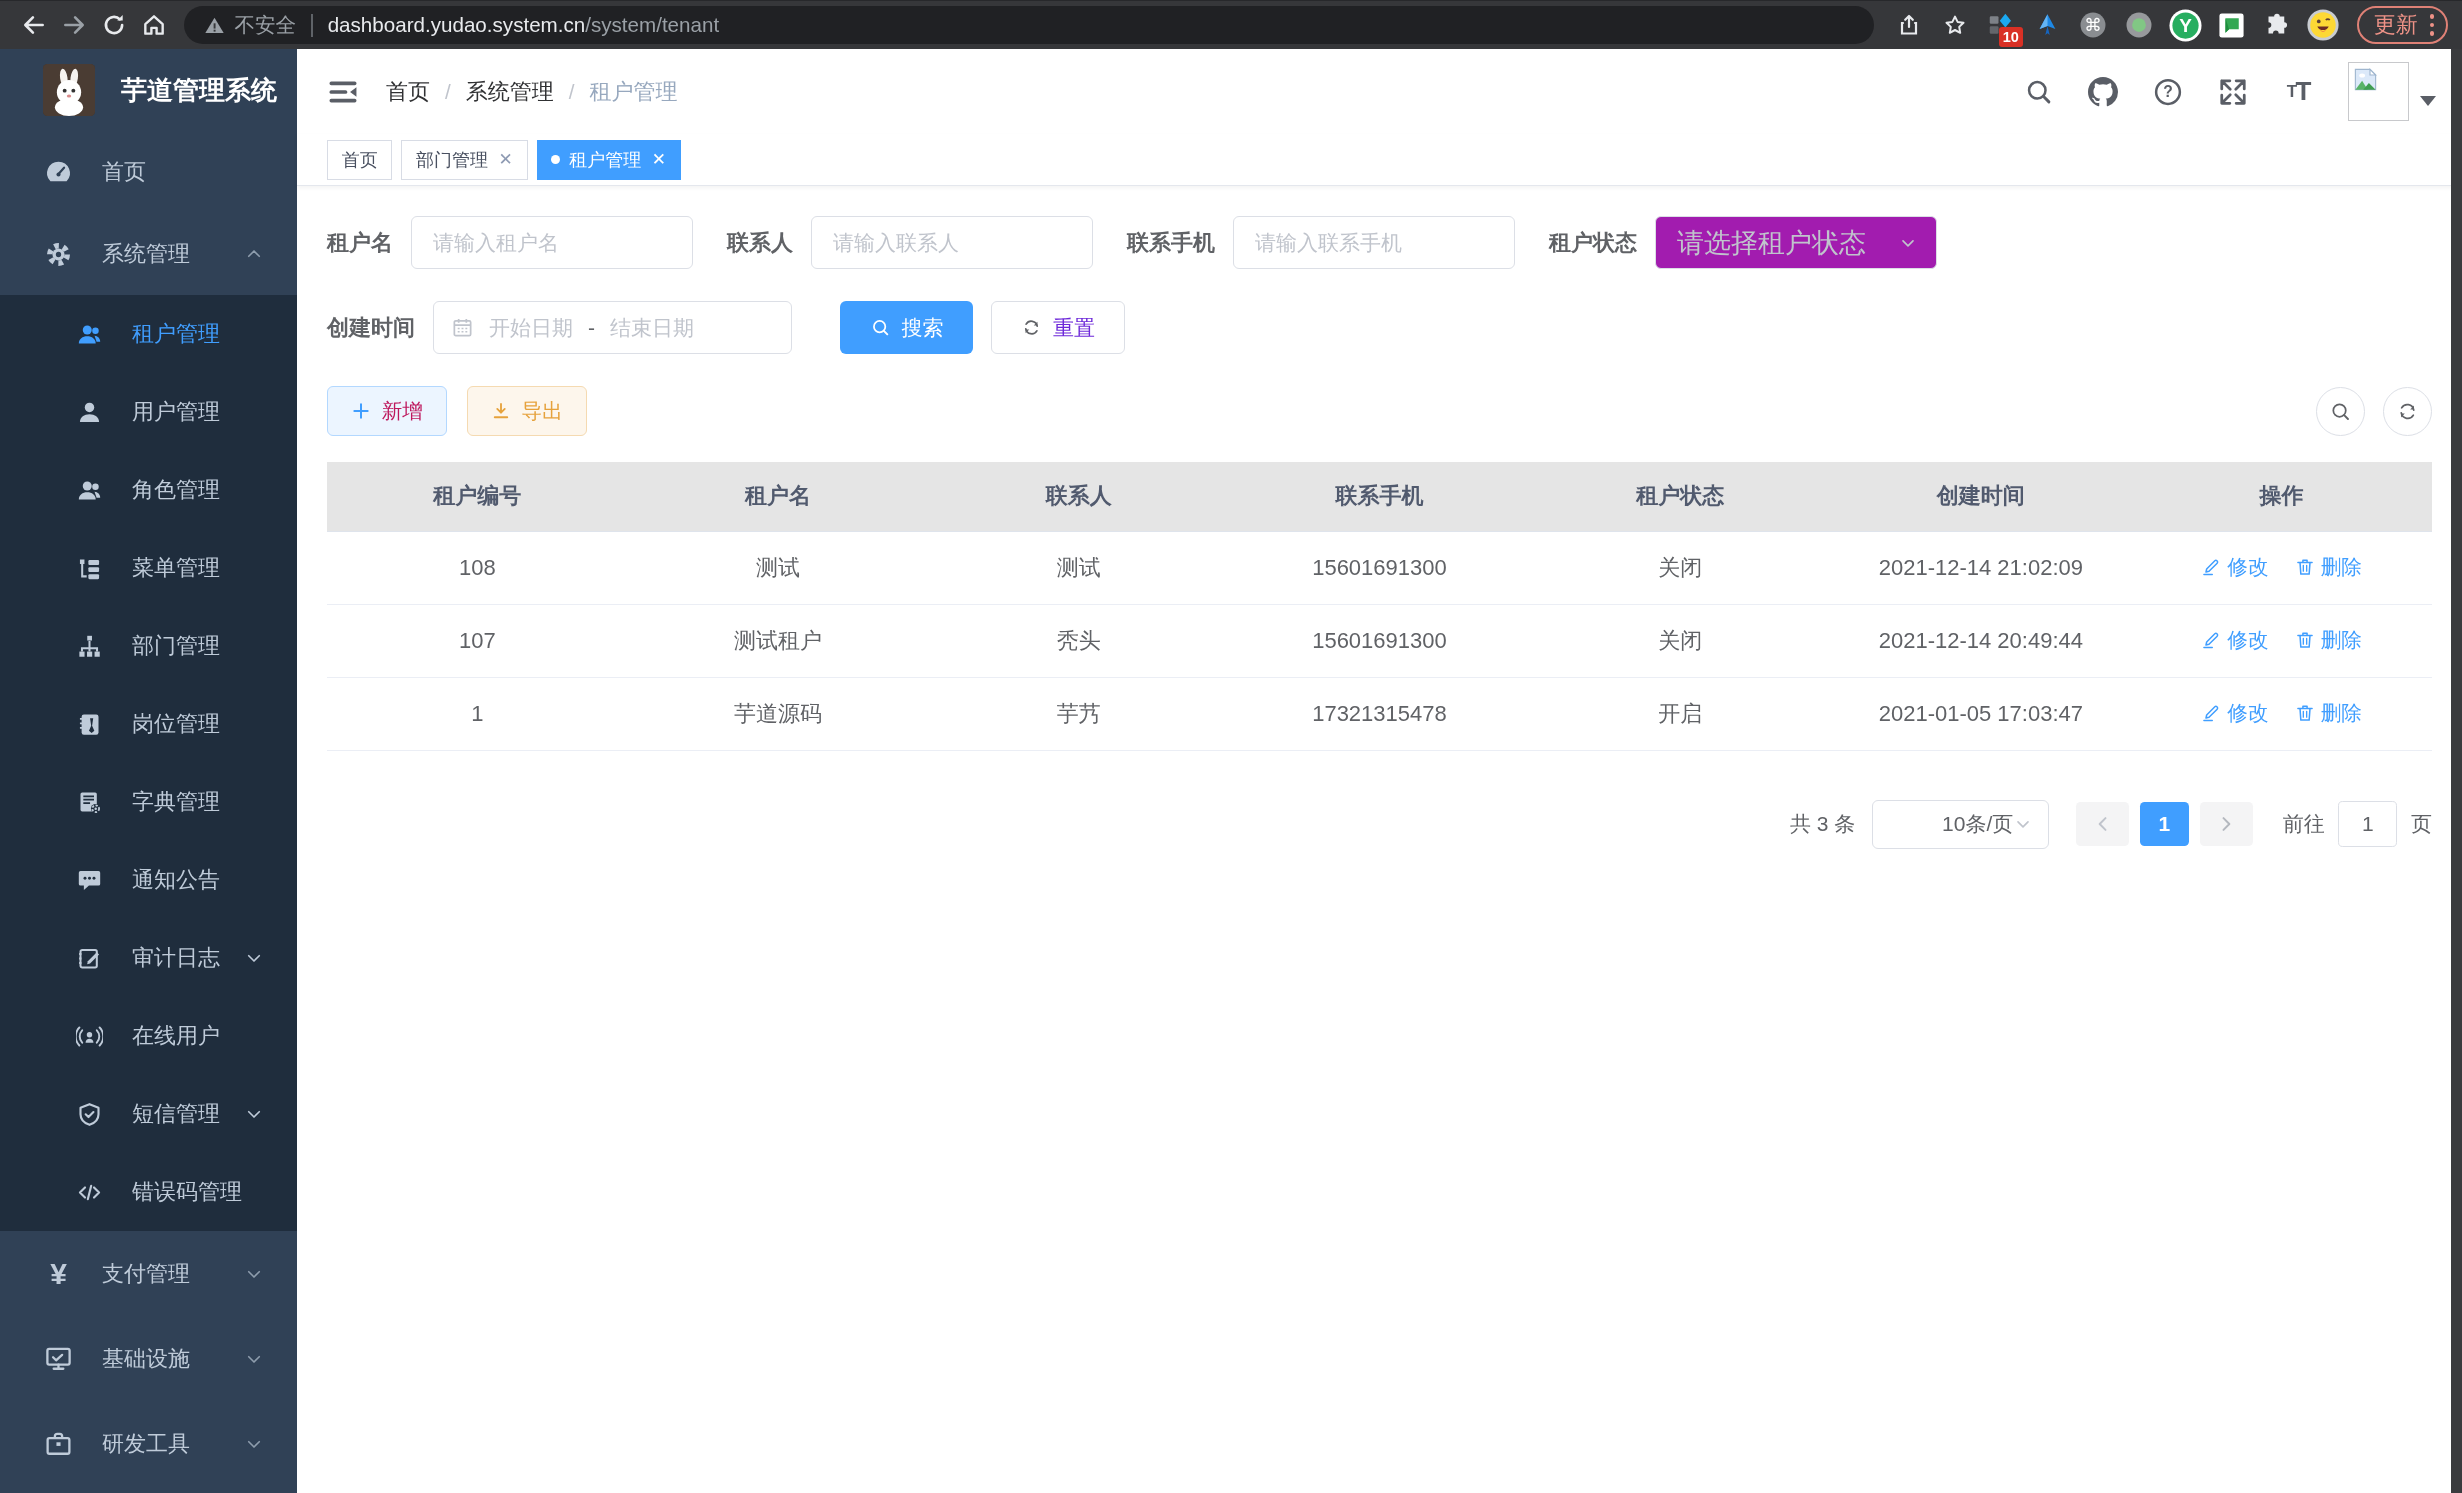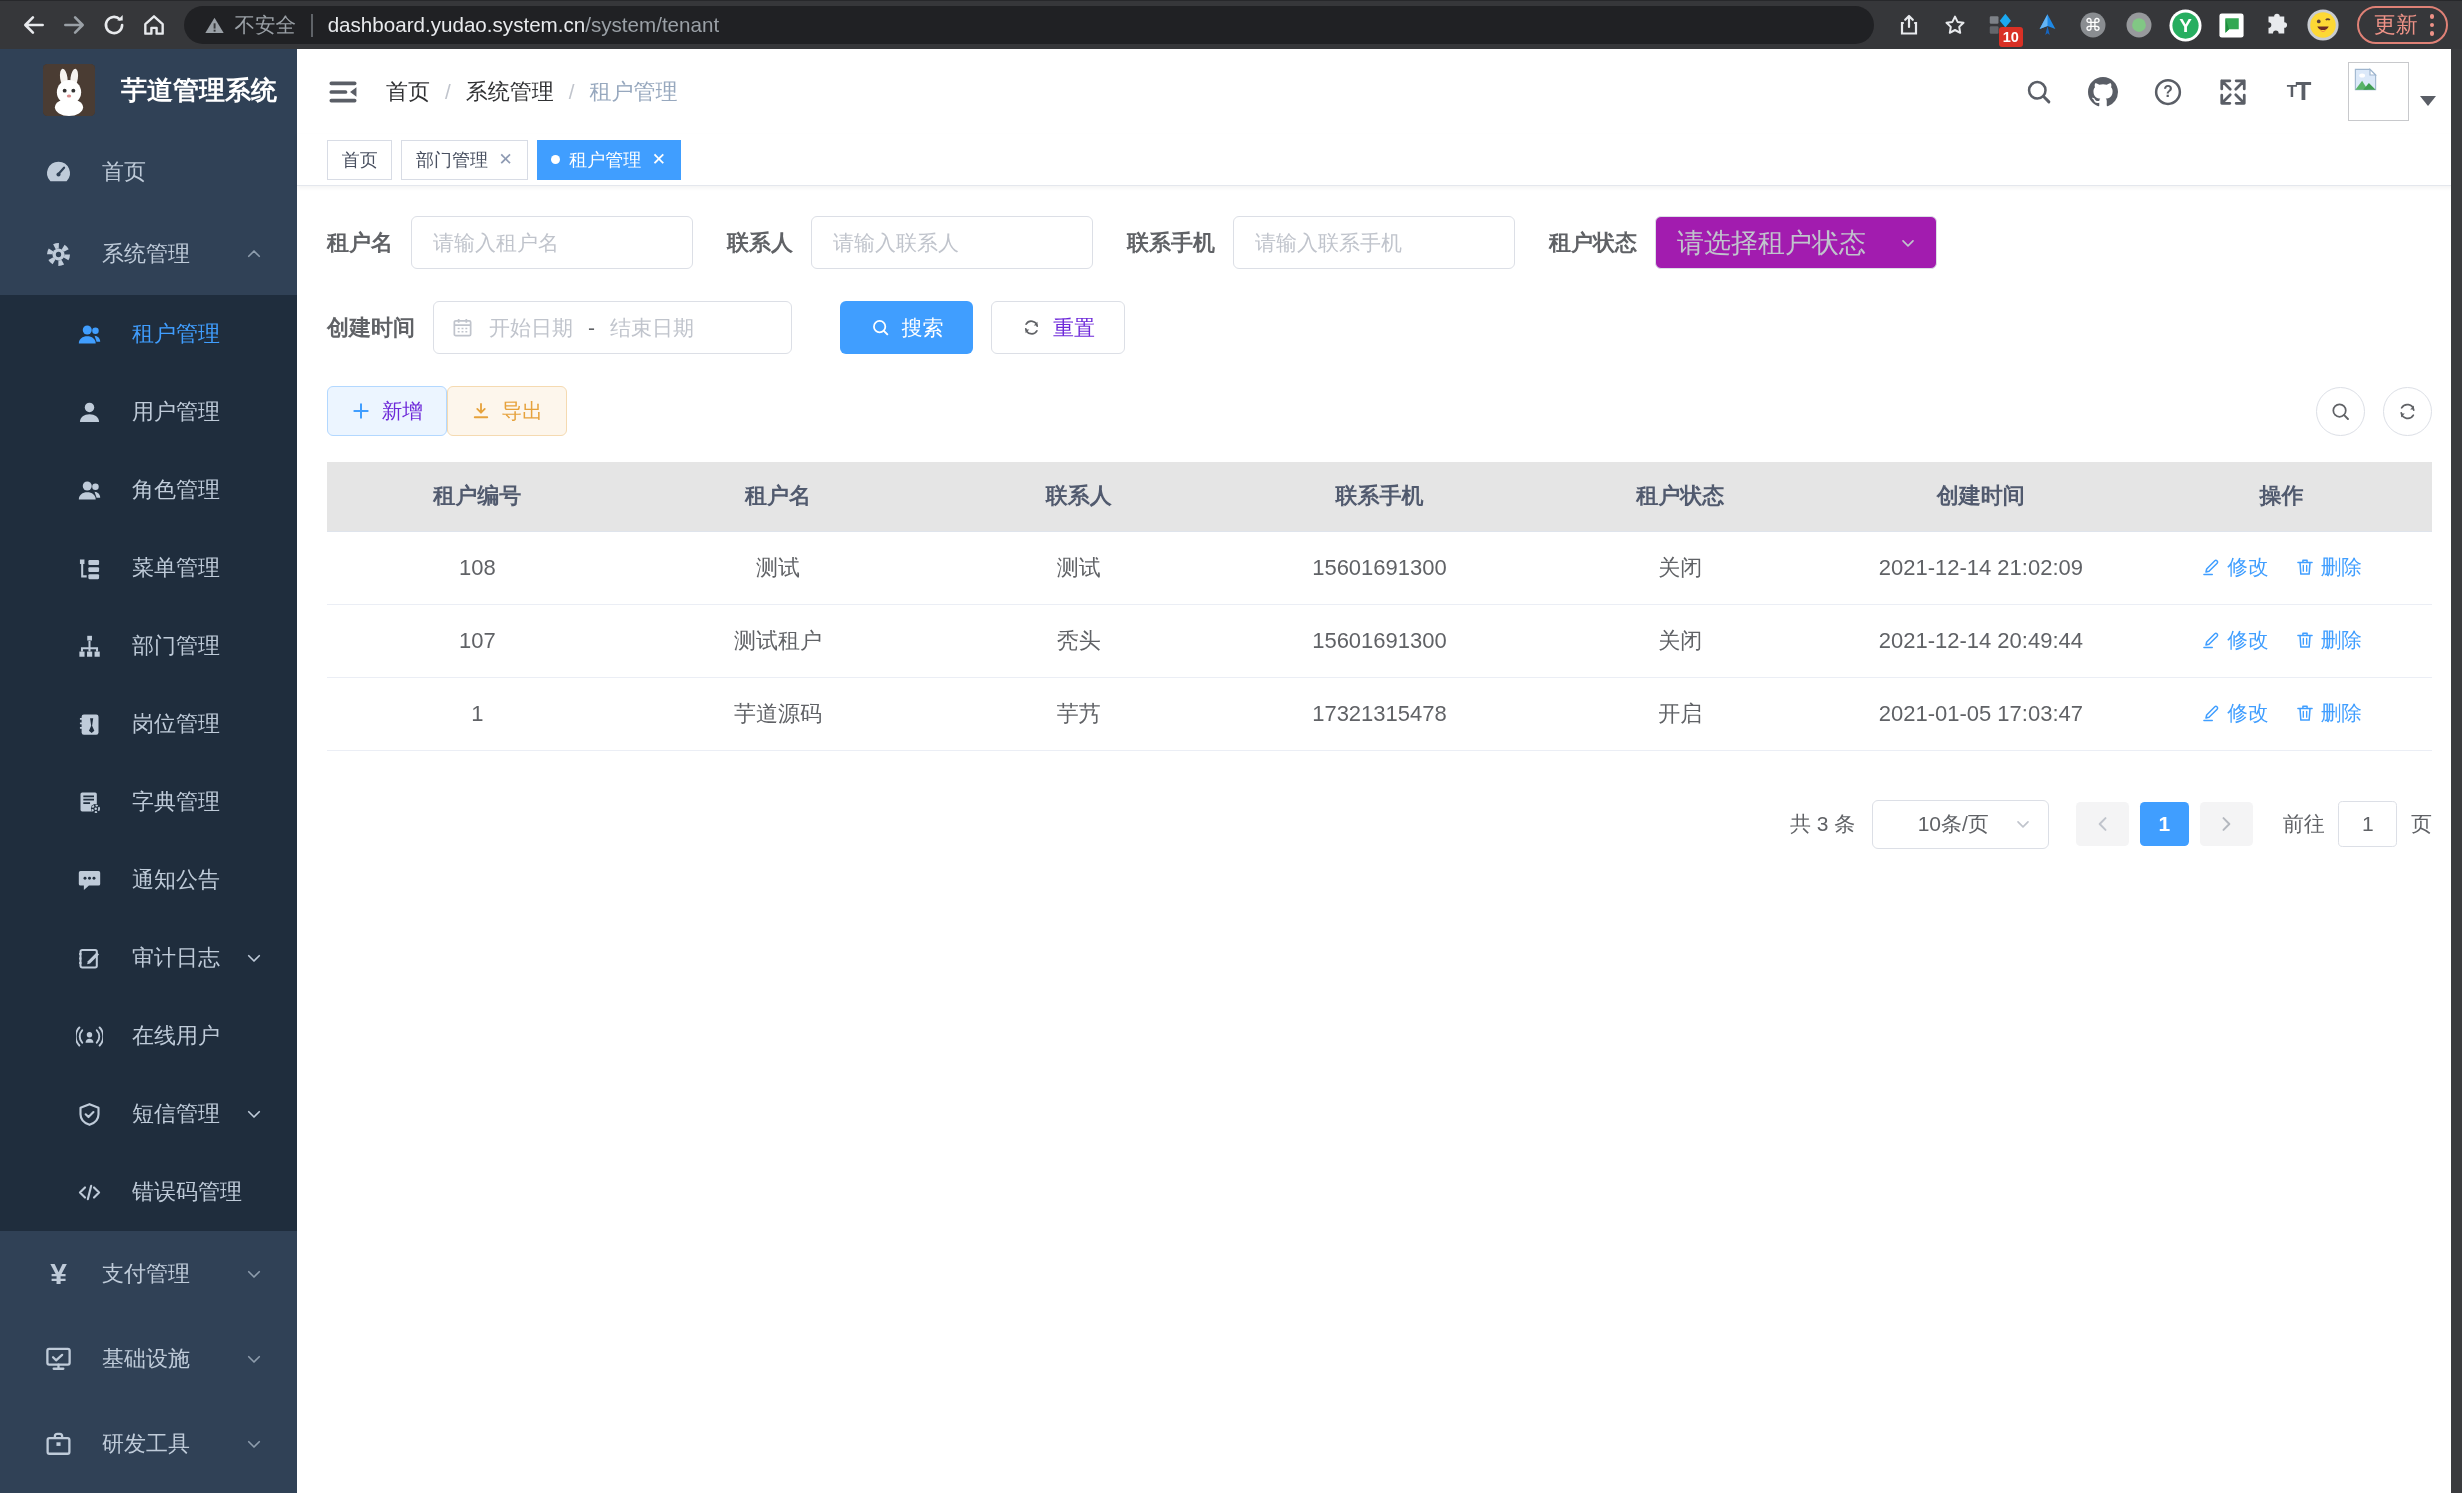--- a/index.html
+++ b/index.html
@@ -73,36 +73,36 @@
   .tinput::placeholder { color:#c0c4cc; }
   .tselect { width:282px; height:53px; border:1.5px solid #dcdfe6; border-radius:6px; padding:0 18px 0 21px; display:flex; align-items:center; font-size:27px; color:#c0c4cc; background:#a21caf; cursor:pointer; }
   .tselect .ph { flex:1; }
   .daterange { width:359px; height:53px; border:1.5px solid #dcdfe6; border-radius:6px; display:flex; align-items:center; padding:0 17px; gap:15px; font-size:21px; background:#fff; }
   .daterange .ph { color:#c0c4cc; }
   .daterange .rsep { color:#606266; }
   .btn { height:53px; border-radius:6px; display:inline-flex; align-items:center; gap:10.7px; font-size:21px; padding:0 29px; cursor:pointer; border:1.5px solid transparent; white-space:nowrap; }
   .btn-primary { background:#409eff; color:#fff; }
   .btn-default { background:#fff; border-color:#dcdfe6; color:#6d28d9; }
   .btn-sm { height:50px; font-size:20.6px; padding:0 23px; }
-  .btn-add { background:#ecf5ff; border-color:#b3d8ff; color:#6d28d9; }
+  .btn-add { background:#ecf5ff; border-color:#b3d8ff; color:#be185d; margin-right:20px; }
   .btn-export { background:#fdf6ec; border-color:#f5dab1; color:#e6a23c; }
   .toolbar { display:flex; align-items:center; margin-bottom:26px; }
   .tool-circles { margin-left:auto; display:flex; gap:18px; }
   .circle-btn { width:49px; height:49px; border-radius:50%; border:1.5px solid #dcdfe6; background:#fff; display:flex; align-items:center; justify-content:center; color:#606266; cursor:pointer; }
 
   table.grid { width:100%; border-collapse:collapse; table-layout:fixed; }
   table.grid th { background:#e5e5e5; color:#515a6e; font-size:22px; font-weight:bold; height:69px; border-bottom:1.5px solid #dfe4ec; text-align:center; }
   table.grid td { color:#606266; font-size:22px; height:73px; border-bottom:1.5px solid #ebeef5; text-align:center; }
   .op-link { color:#409eff; display:inline-flex; align-items:center; gap:6px; font-size:20.6px; margin:0 10px; cursor:pointer; white-space:nowrap; }
   .op-link svg { width:20px; height:20px; }
 
   .pager { display:flex; align-items:center; justify-content:flex-end; margin-top:49px; font-size:21px; color:#606266; }
   .pg-total { margin-right:17px; }
   .pg-size { width:177px; height:49px; border:1.5px solid #dcdfe6; border-radius:6px; display:flex; align-items:center; padding:0 15px 0 20px; color:#606266; background:#fff; cursor:pointer; margin-right:27px; }
-  .pg-size span { flex:1; text-align:center; }
+  .pg-size span { flex:1; text-align:right; }
   .pg-btn { width:53px; height:44px; background:#f4f4f5; border-radius:4.6px; display:flex; align-items:center; justify-content:center; cursor:pointer; }
   .pg-cur { width:49px; height:44px; background:#409eff; color:#fff; border-radius:4.6px; display:flex; align-items:center; justify-content:center; font-weight:bold; margin:0 10.7px; cursor:pointer; }
   .pg-goto { display:flex; align-items:center; gap:13.7px; margin-left:30px; }
   .pg-input { width:59px; height:46px; border:1.5px solid #dcdfe6; border-radius:4.6px; text-align:center; font-size:21px; color:#606266; outline:none; font-family:inherit; }
 </style>
 </head>
 <body>
 
 <div class="screen">
 

